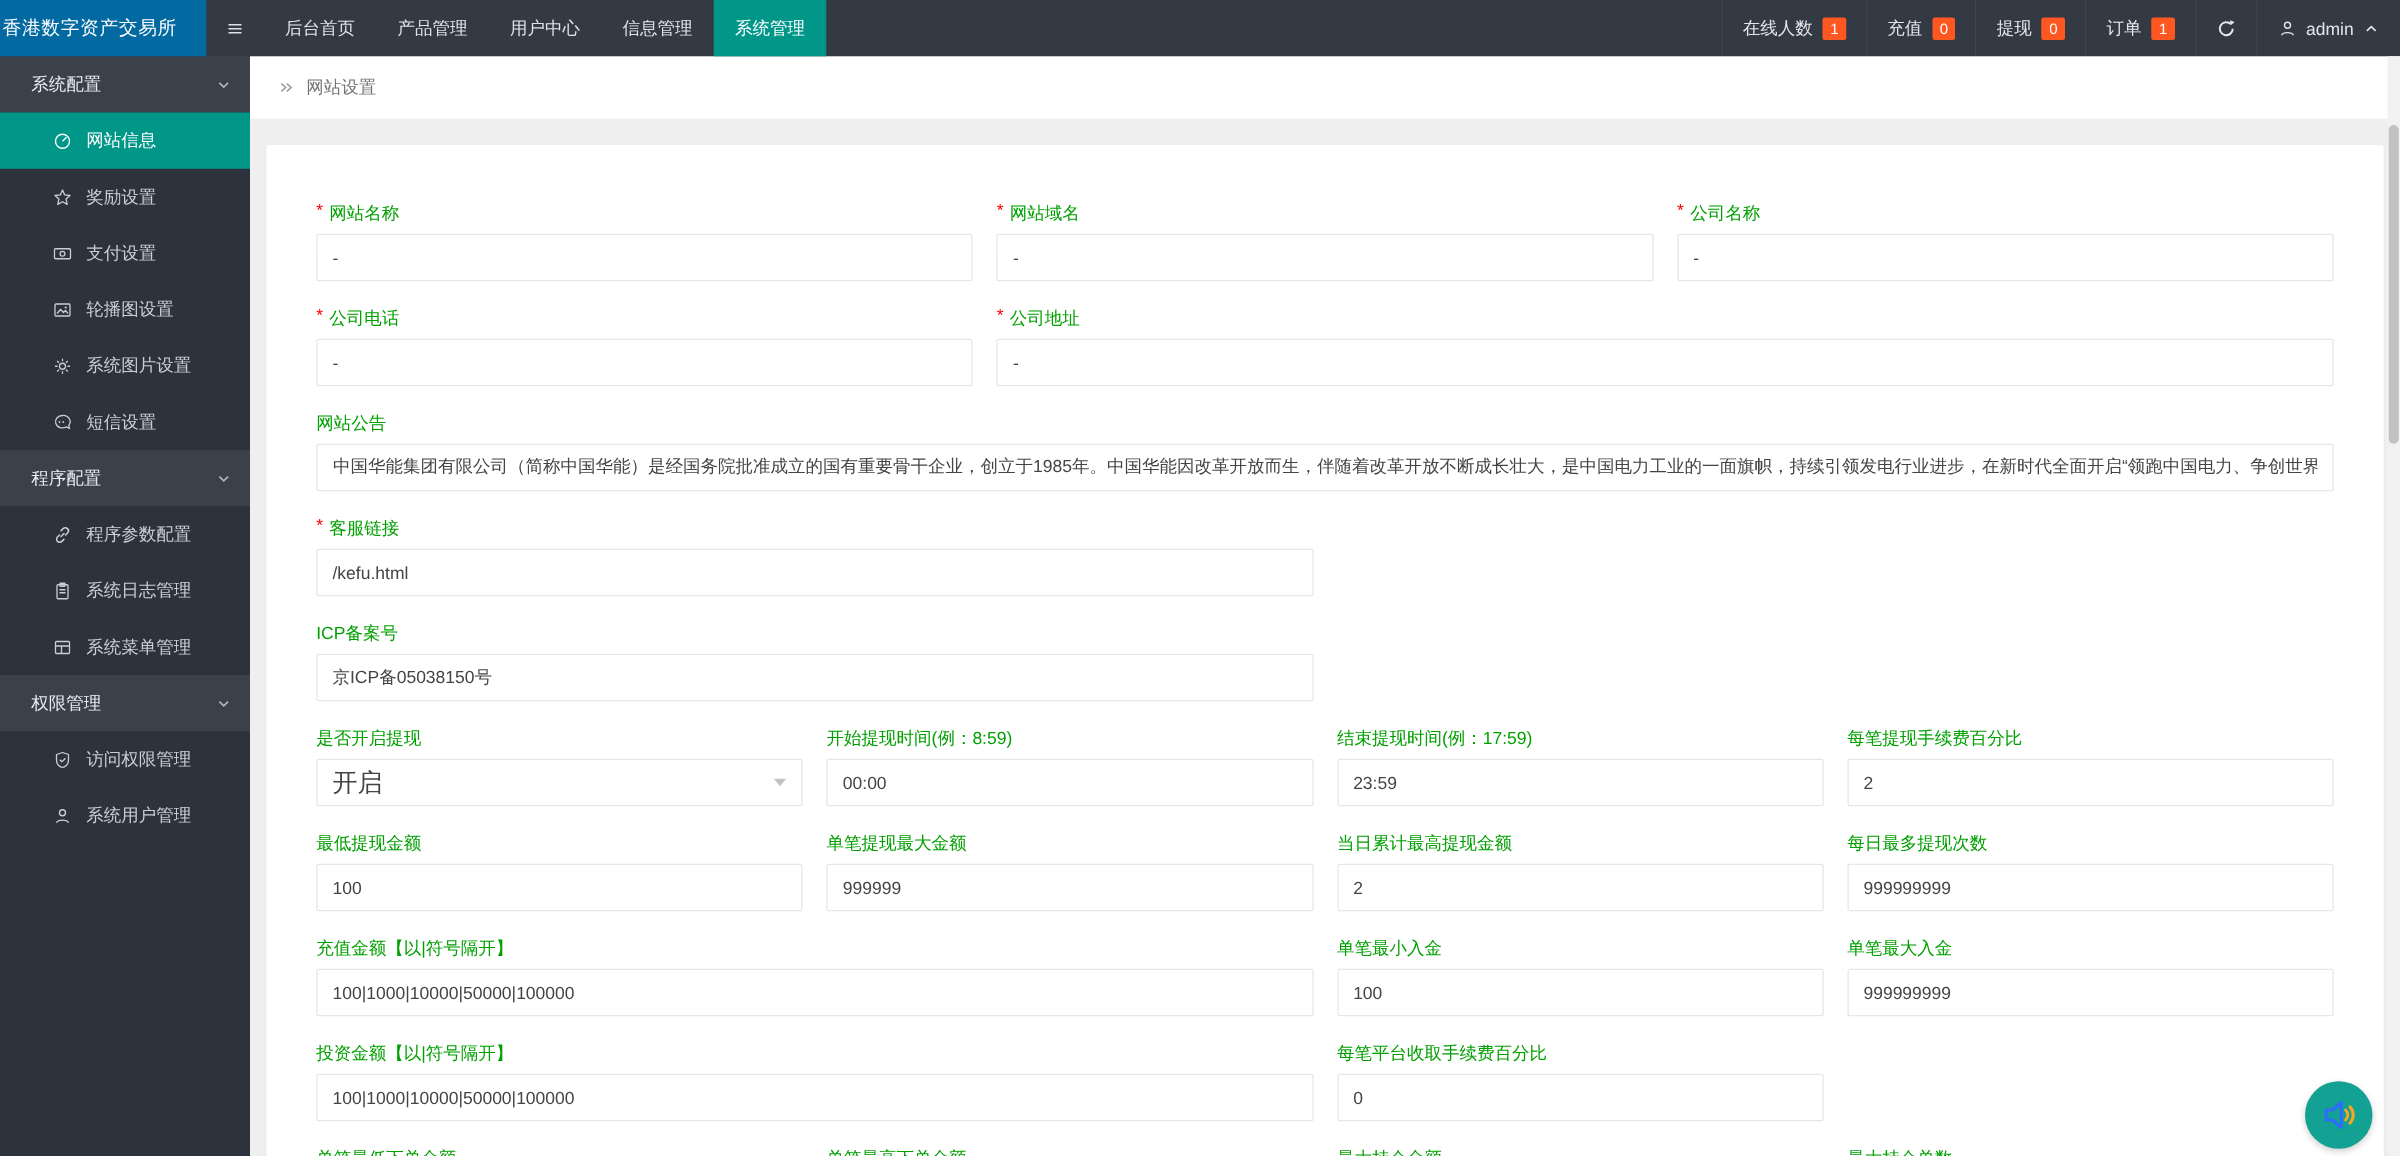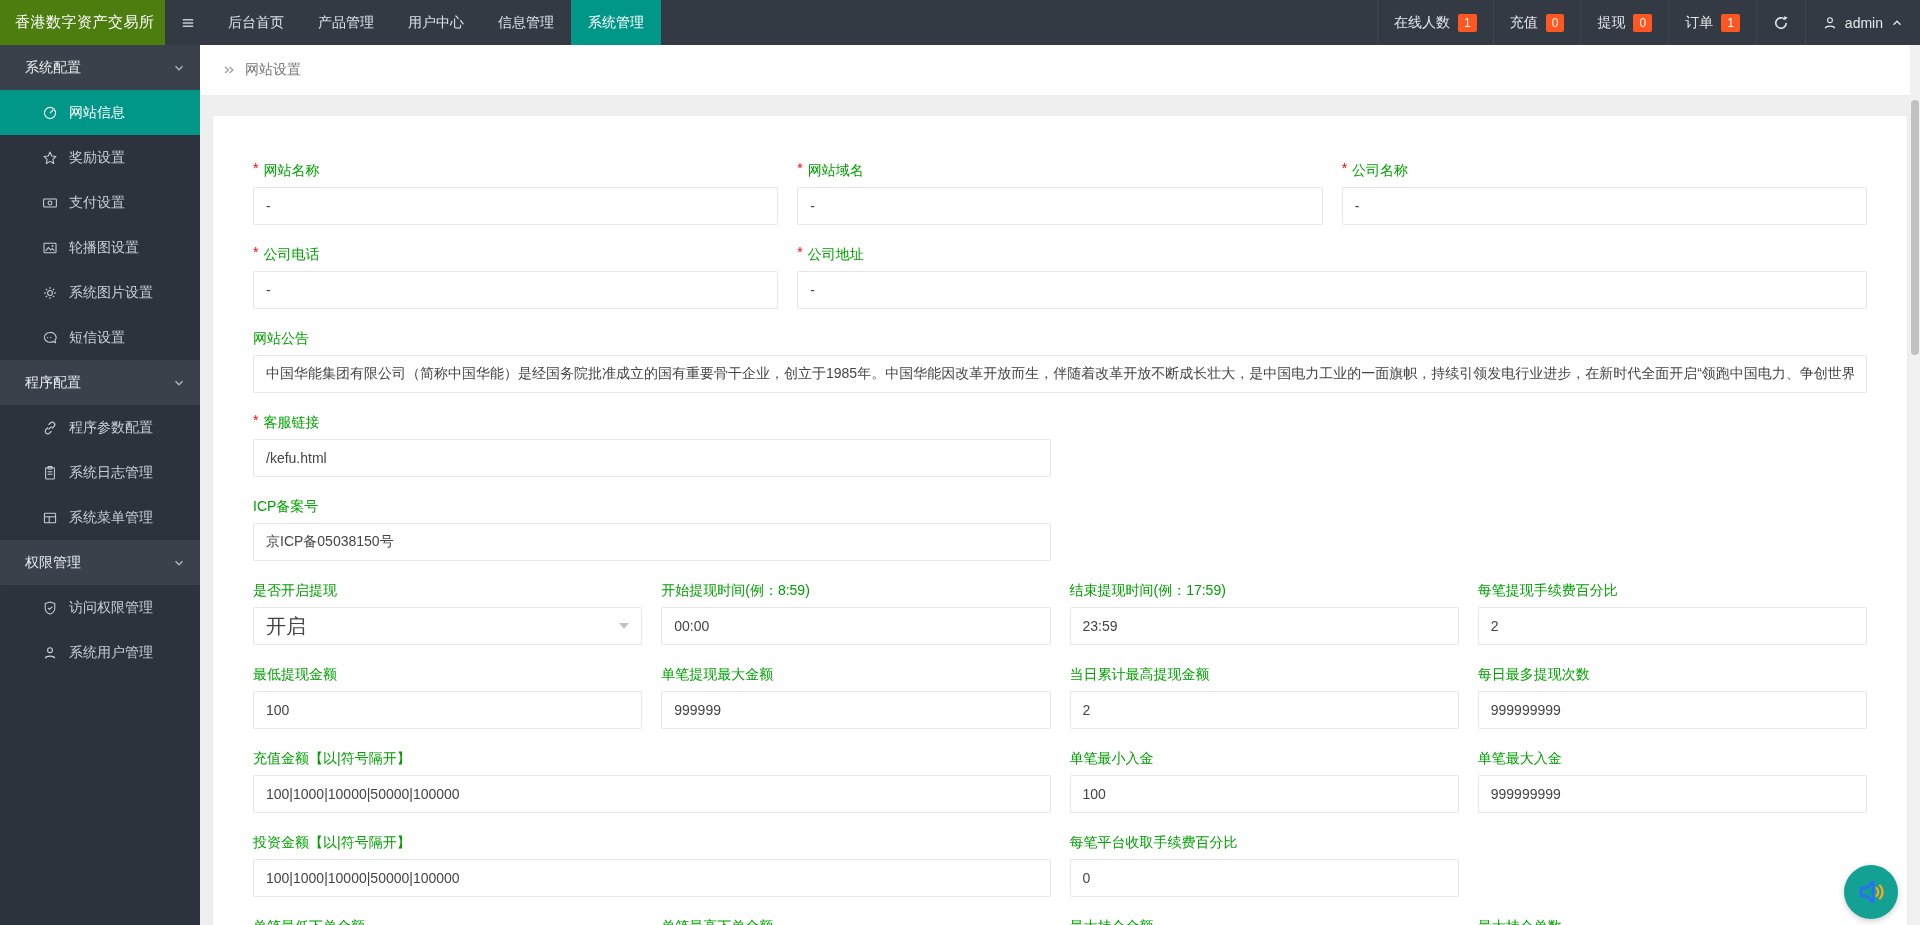--- a/index.html
+++ b/index.html
@@ -1,20 +1,20 @@
 <!DOCTYPE html>
 <html><head>
 <meta charset="utf-8">
 <style>
   * { margin:0; padding:0; box-sizing:border-box; }
   html,body { width:1920px; height:925px; overflow:hidden; font-family:"Liberation Sans","DejaVu Sans",sans-serif; background:#efefef; }
 
   
   .header { position:absolute; top:0; left:0; width:1920px; height:45px; background:#343a44; display:flex; align-items:stretch; z-index:20; }
-  .logo { width:165px; background:#4d7c0f; color:#fff; font-size:15px; letter-spacing:.5px; display:flex; align-items:center; padding-left:15px; white-space:nowrap; }
+  .logo { width:165px; background:#0369a1; color:#fff; font-size:15px; letter-spacing:.5px; display:flex; align-items:center; padding-left:2px; white-space:nowrap; }
   .nav-item { display:flex; align-items:center; padding:0 17px; color:#dfe3e8; font-size:14px; cursor:pointer; }
   .nav-item.hamburger { padding:0 15px; }
   .nav-item.active { background:#009688; color:#fff; }
   .header-right { margin-left:auto; display:flex; align-items:stretch; }
   .stat { display:flex; align-items:center; gap:8px; padding:0 16px; color:#e3e7ea; font-size:14px; border-left:1px solid rgba(255,255,255,.05); cursor:pointer; }
   .badge { background:#ff5722; color:#fff; font-size:12px; line-height:18px; padding:0 6px; border-radius:2px; }
   .icon-btn { display:flex; align-items:center; padding:0 16px; border-left:1px solid rgba(255,255,255,.05); cursor:pointer; }
   .user-box { display:flex; align-items:center; gap:7px; padding:0 16px; color:#e3e7ea; font-size:14px; border-left:1px solid rgba(255,255,255,.05); cursor:pointer; }
 
   

